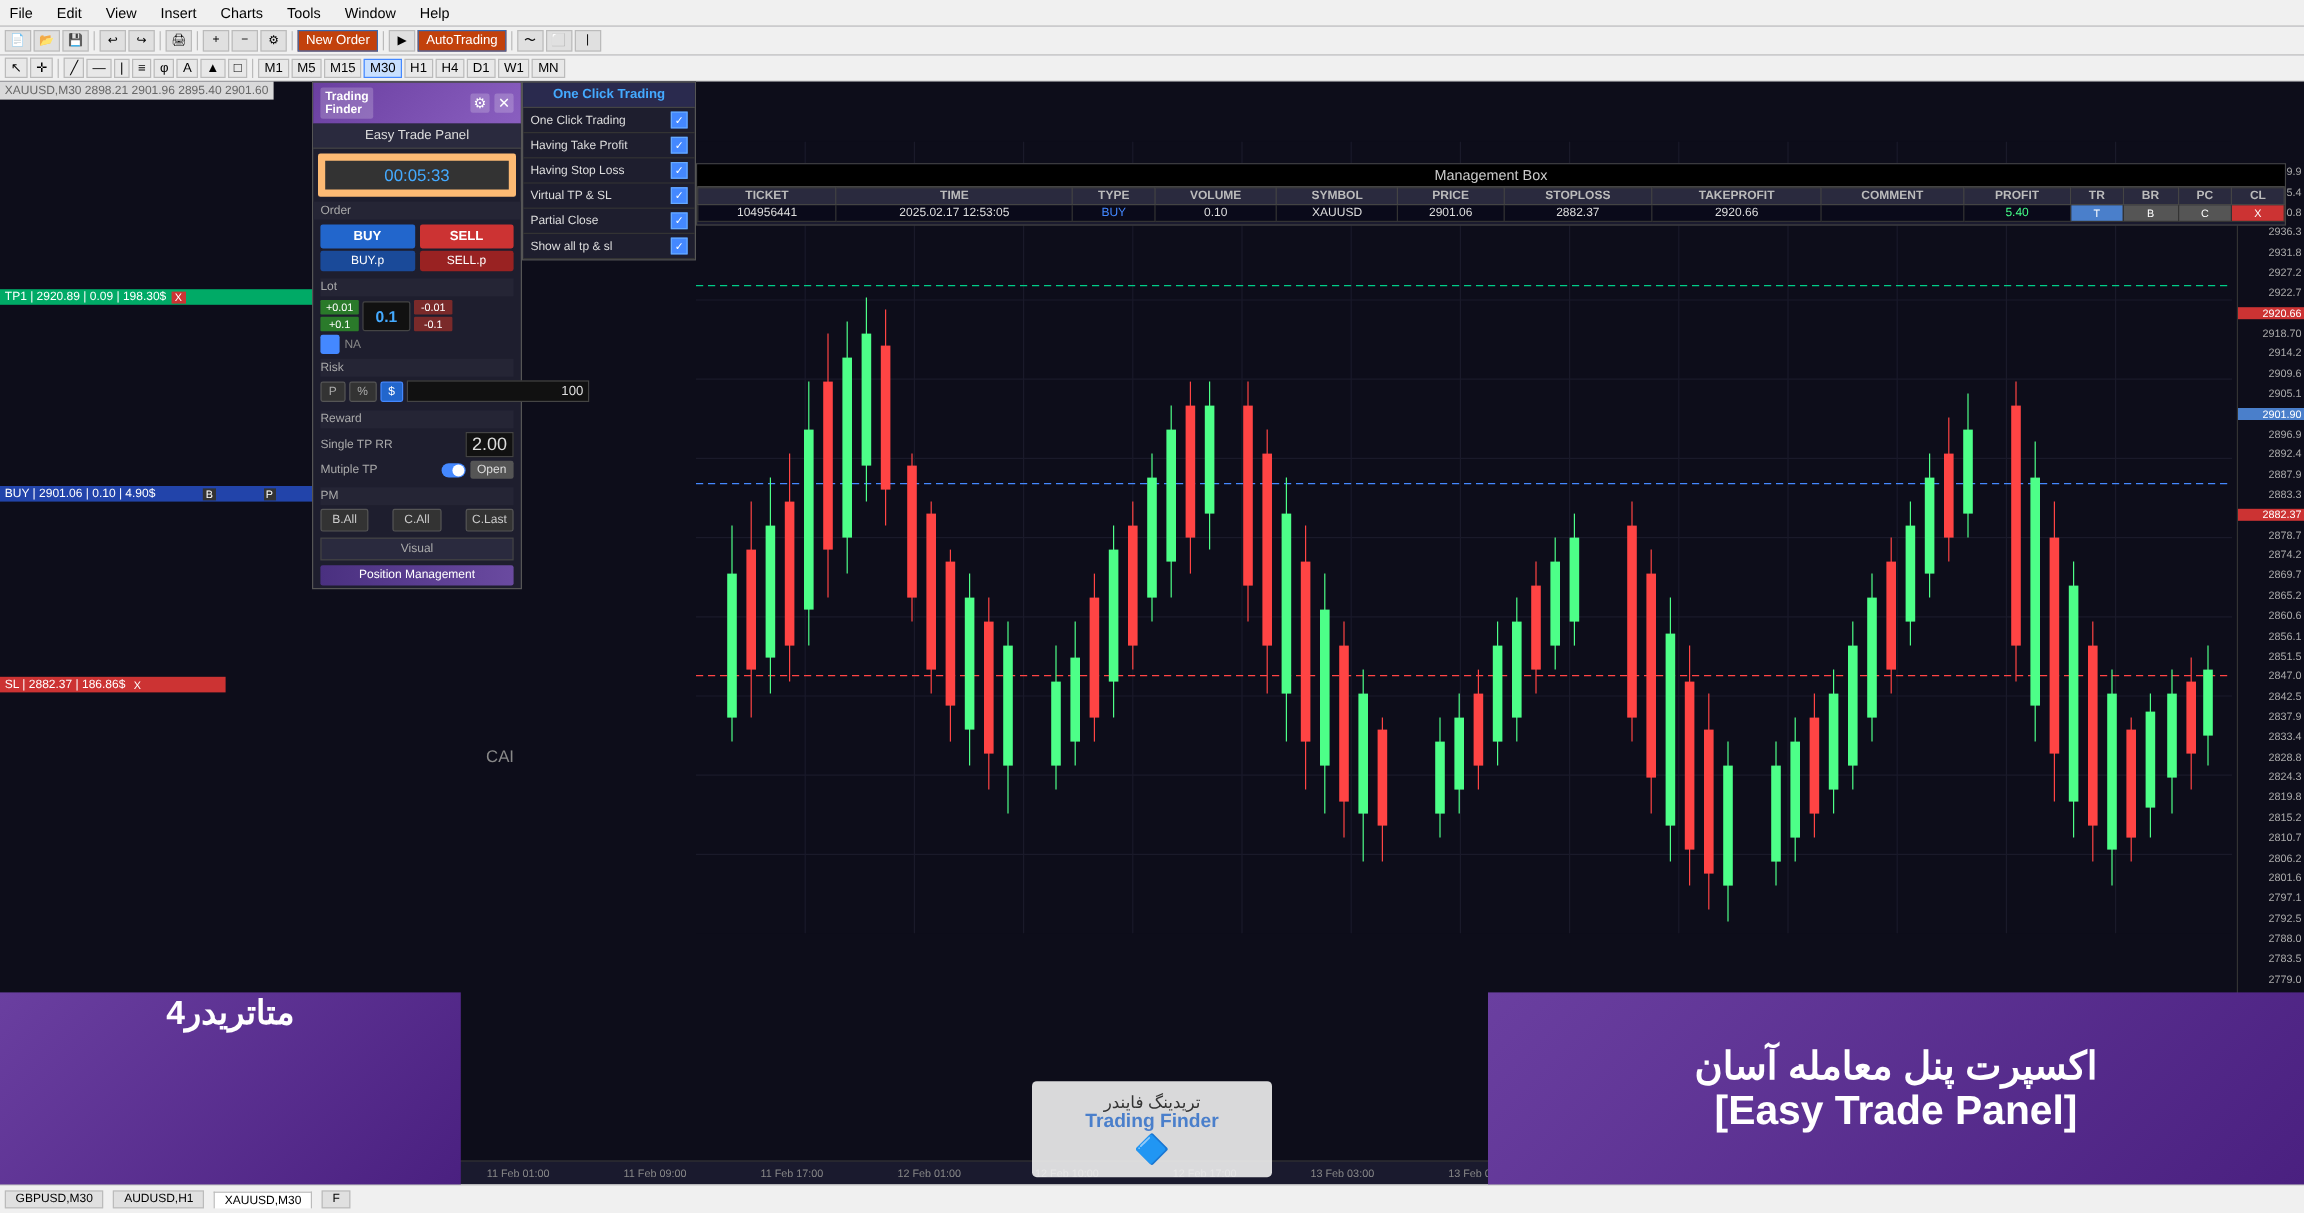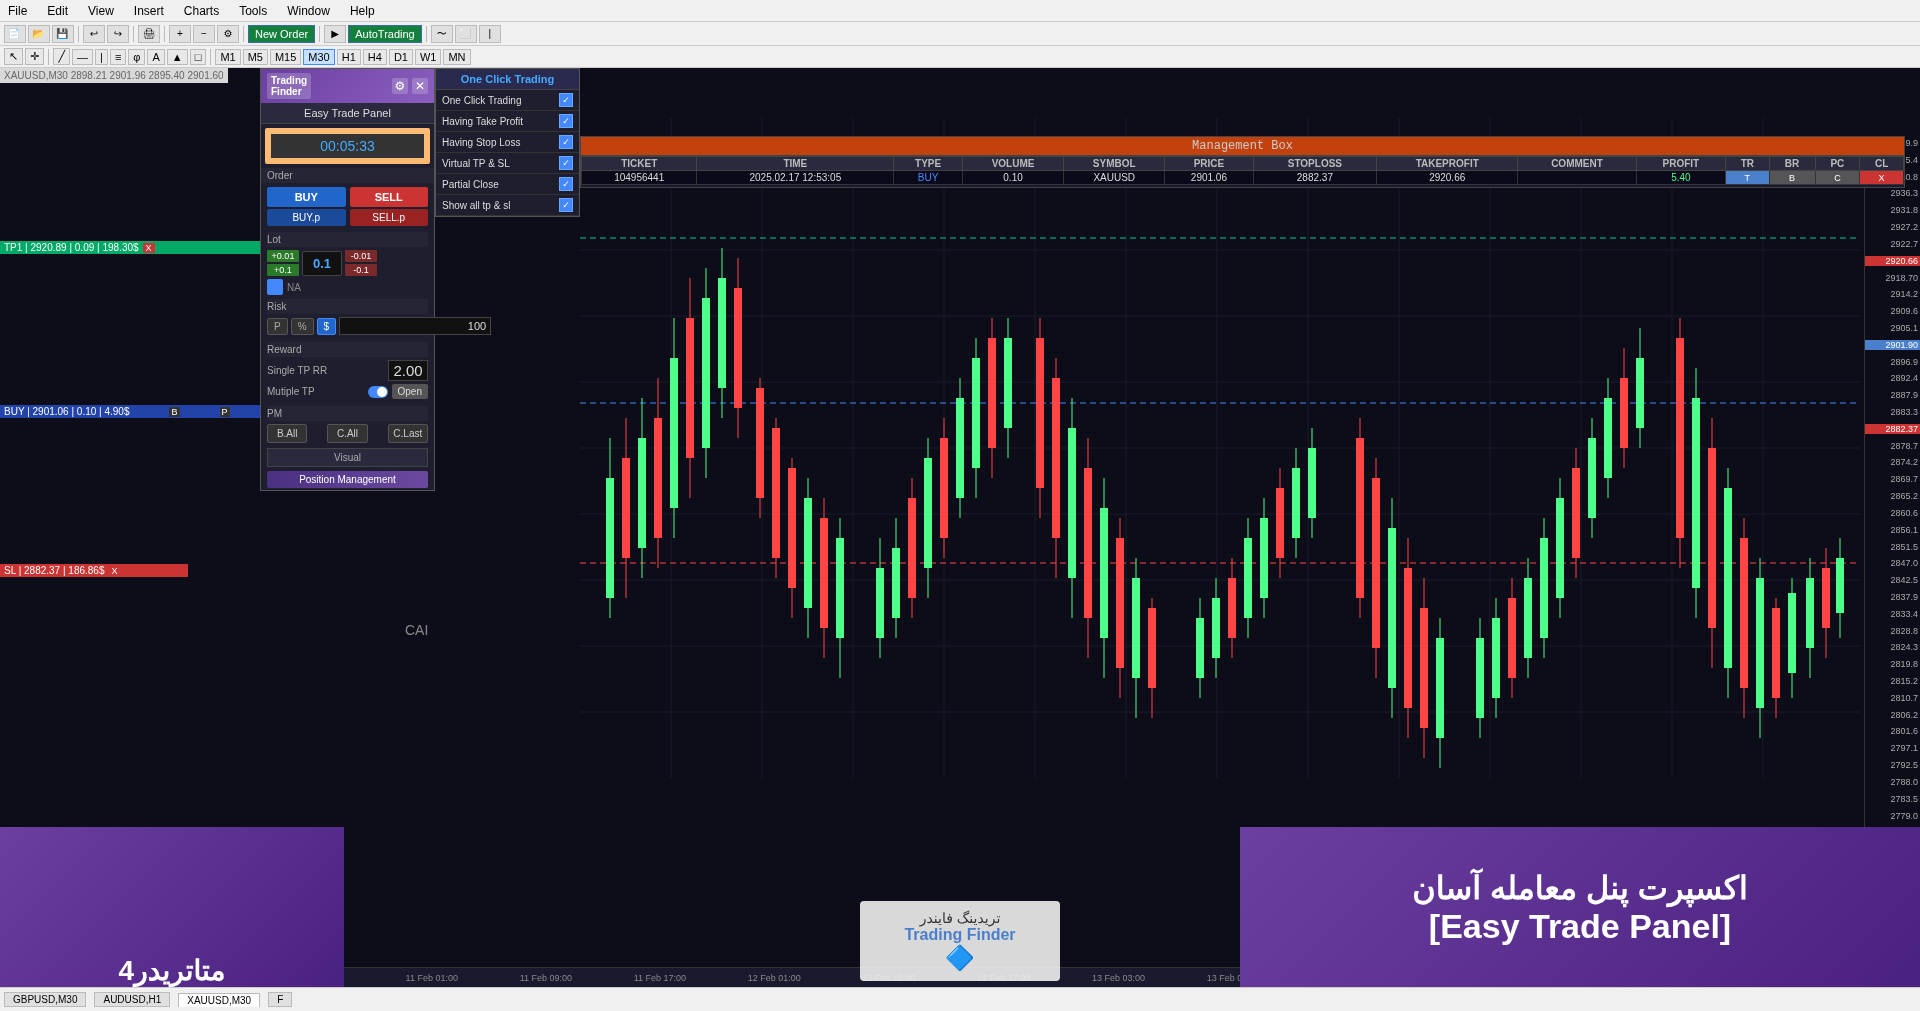--- a/index.html
+++ b/index.html
@@ -18,21 +18,21 @@
       width: 100%; height: 24px; background: #f0f0f0;
       display: flex; align-items: center; padding: 0 4px; gap: 2px;
       border-bottom: 1px solid #ccc;
     }
     .toolbar-btn {
       width: 22px; height: 18px; background: #e0e0e0; border: 1px solid #bbb;
       display: flex; align-items: center; justify-content: center; cursor: pointer; font-size: 10px;
     }
     .toolbar-divider { width: 1px; height: 16px; background: #bbb; margin: 0 2px; }
     .toolbar-special {
-      background: #15803d; color: white; padding: 1px 6px; font-size: 11px;
+      background: #c2410c; color: white; padding: 1px 6px; font-size: 11px;
       border: 1px solid #3a6ab0; cursor: pointer; display: flex; align-items: center; gap: 3px; height: 18px; justify-content: center;
     }
 
     
     .toolbar2 {
       width: 100%; height: 22px; background: #f0f0f0;
       display: flex; align-items: center; padding: 0 4px; gap: 2px;
       border-bottom: 1px solid #ccc;
     }
     .tb2-btn {
@@ -50,22 +50,22 @@
       position: absolute; top: 68px; left: 0; color: #666; font-size: 11px; padding: 2px 4px;
       background: rgba(240,240,240,0.9); z-index: 5;
     }
 
     
     .management-box {
       position: absolute; top: 68px; left: 580px; right: 15px; height: 50px;
       background: #1a1a2e; border: 1px solid #444; z-index: 10;
     }
     .mgmt-title {
-      text-align: center; color: #ccc; font-size: 12px; background: #c2410c;
-      padding: 2px; border-bottom: 1px solid #444; font-family: Liberation Mono, monospace;
+      text-align: center; color: #ccc; font-size: 12px; background: #000000;
+      padding: 2px; border-bottom: 1px solid #444;
     }
     .mgmt-table { width: 100%; border-collapse: collapse; }
     .mgmt-table th {
       background: #2a2a3e; color: #bbb; font-size: 10px; padding: 1px 4px;
       border: 1px solid #444; text-align: center;
     }
     .mgmt-table td {
       background: #0a0a1a; color: #ddd; font-size: 10px; padding: 1px 4px;
       border: 1px solid #333; text-align: center;
     }
@@ -240,23 +240,23 @@
       background: #f0f0f0; border-top: 1px solid #ccc;
       display: flex; align-items: center; padding: 0 4px; gap: 8px; font-size: 11px;
     }
     .status-tab {
       padding: 1px 8px; background: #e0e0e0; border: 1px solid #bbb; cursor: pointer; font-size: 10px;
     }
     .status-tab.active { background: white; border-bottom: none; }
 
     
     .promo-banner-left {
-      position: absolute; bottom: 24px; left: 0; width: 344px; height: 160px;
+      position: absolute; bottom: 24px; left: 0; width: 384px; height: 160px;
       background: linear-gradient(135deg, #6a3fa0, #4a2080);
-      display: flex; align-items: flex-end; justify-content: center;
+      display: flex; align-items: flex-start; justify-content: center;
       z-index: 15;
     }
     .promo-text-rtl {
       color: white; font-size: 28px; font-weight: bold; text-align: center; direction: rtl;
     }
     .promo-banner-right {
       position: absolute; bottom: 24px; right: 0; width: 680px; height: 160px;
       background: linear-gradient(135deg, #6a3fa0, #4a2080);
       display: flex; flex-direction: column; align-items: center; justify-content: center;
       z-index: 15;

